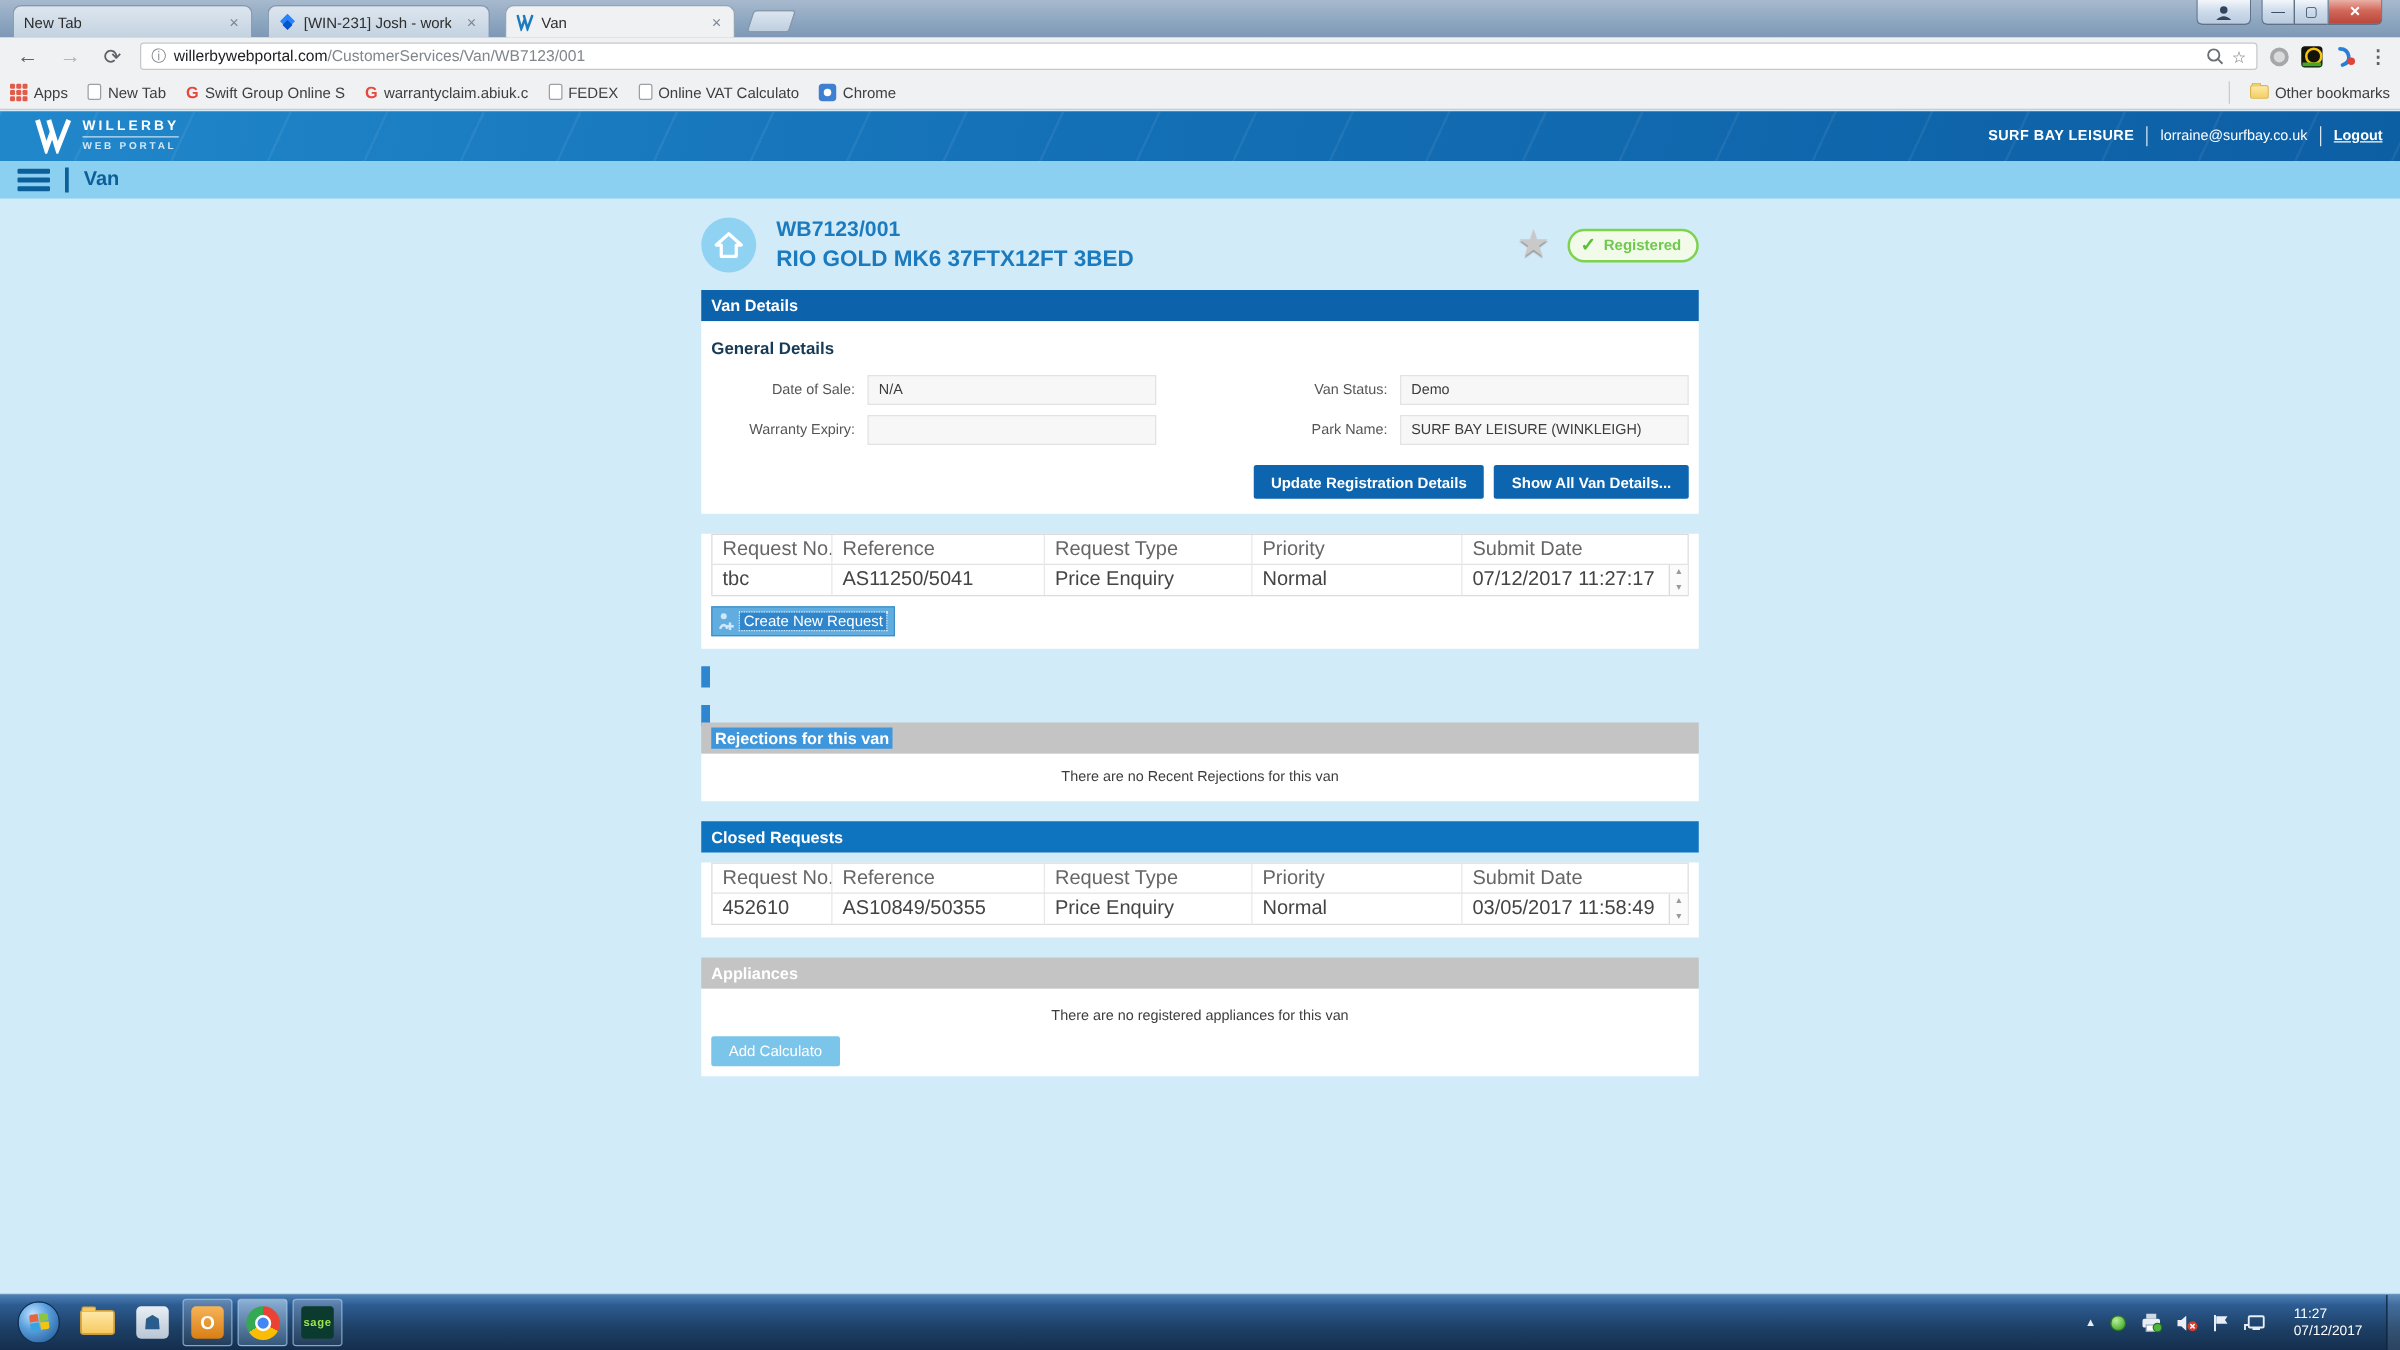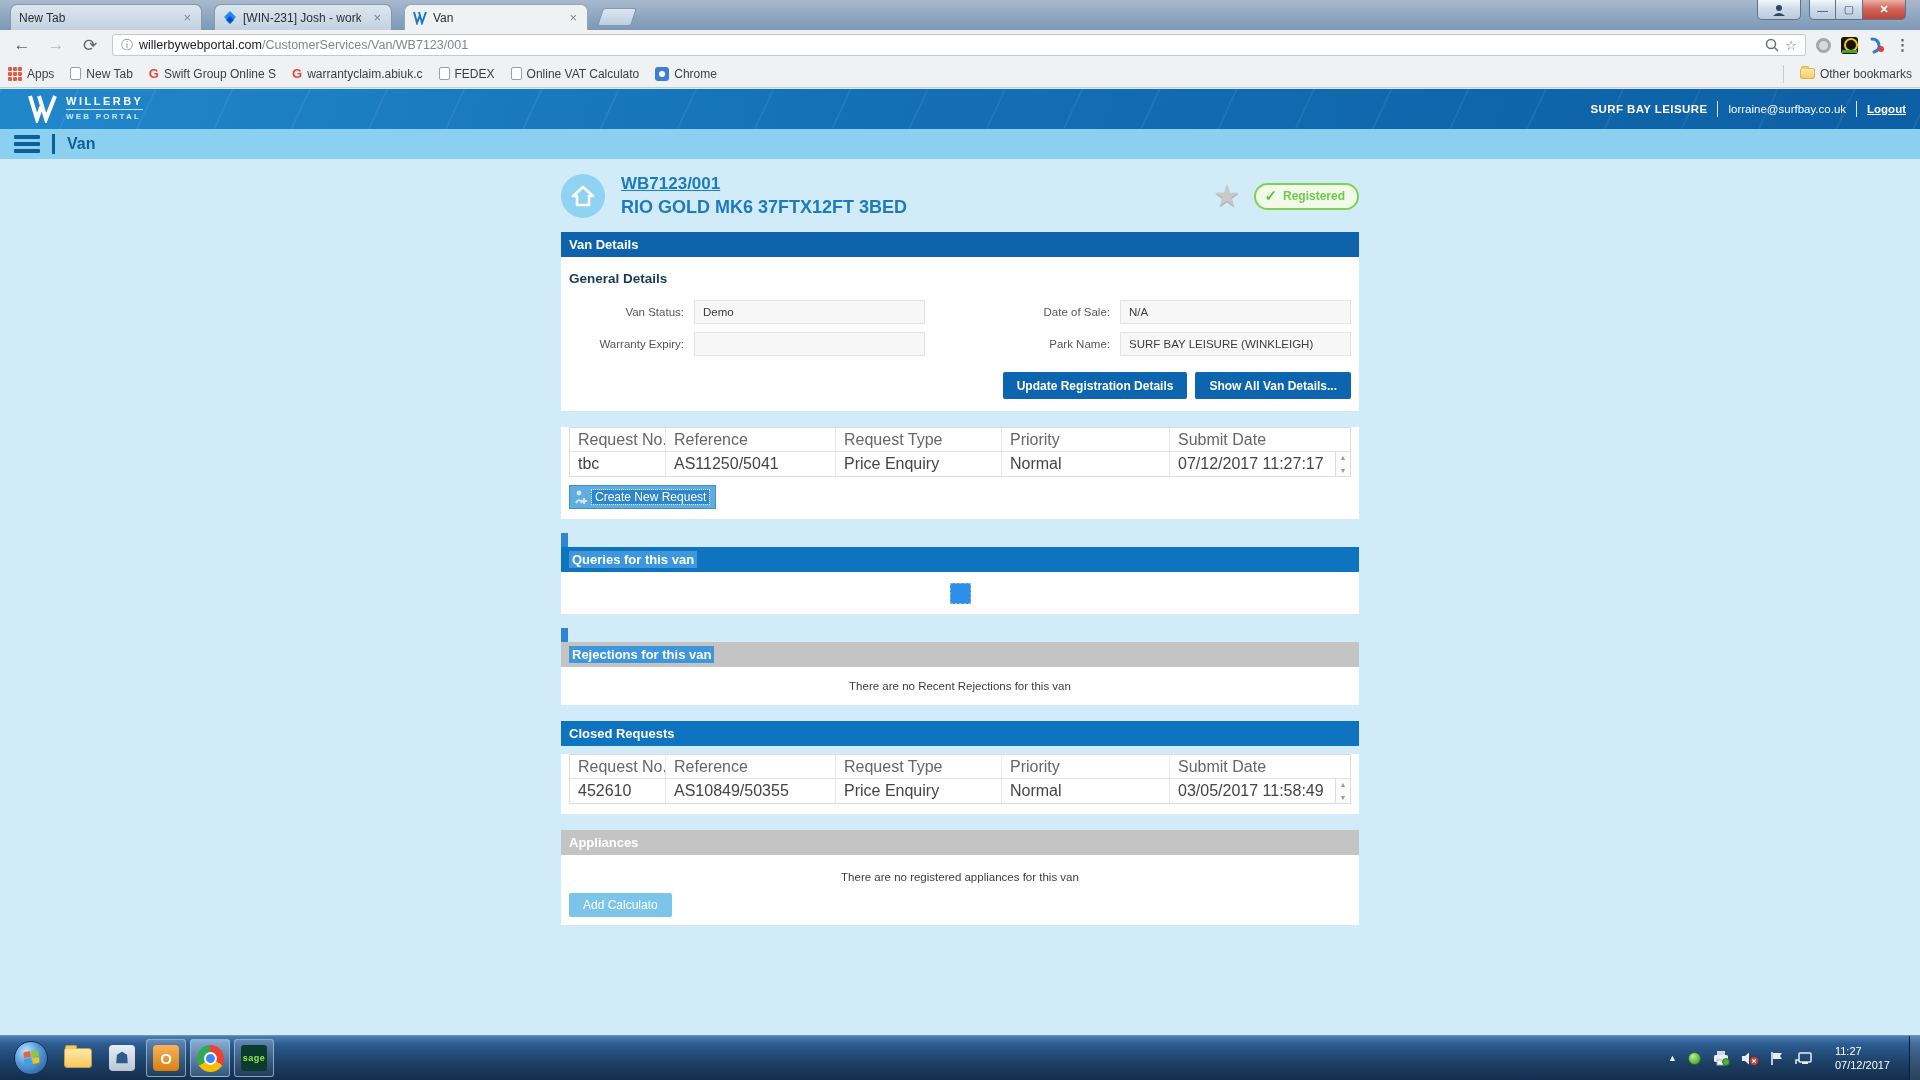--- a/index.html
+++ b/index.html
@@ -94,21 +94,21 @@
   .menubar .page-name { color:#0d5f9a; font-size:16px; font-weight:bold; }
 
   
   .page { position:absolute; top:159px; bottom:45px; left:0; right:0; background:#d2ebf8; overflow:hidden; }
   .content { width:798px; margin:0 auto; position:relative; }
 
   .title-row { display:flex; align-items:center; margin-top:12px; height:50px; }
   .home-circle { width:44px; height:44px; border-radius:50%; background:#8fd2f2; display:flex;
     align-items:center; justify-content:center; }
   .titles { margin-left:16px; }
-  .titles .vid { color:#1c7bbe; font-weight:bold; font-size:17px;text-decoration:underline; }
+  .titles .vid { color:#1c7bbe; font-weight:bold; font-size:17px; }
   .titles .vmodel { color:#1c7bbe; font-weight:bold; font-size:18px; margin-top:3px; }
   .title-right { margin-left:auto; display:flex; align-items:center; gap:14px; }
   .star { font-size:30px; color:#c9c9c9; text-shadow:0 1px 1px #9b9b9b; line-height:1; }
   .badge { height:27px; border:2px solid #7dd24e; background:#f2fbea; border-radius:14px;
     display:flex; align-items:center; padding:0 12px 0 8px; gap:6px; }
   .badge .chk { color:#5cbf3a; font-weight:bold; font-size:15px; }
   .badge .txt { color:#71c84f; font-weight:bold; font-size:12px; }
 
   .panel-header { height:25px; display:flex; align-items:center; padding:0 8px;
     color:#fff; font-weight:bold; font-size:13px; }
@@ -353,26 +353,26 @@
       </div>
 
       <div class="panel mt11">
         <div class="panel-header ph-blue-dark">
           <span>Van Details</span>
         </div>
         <div class="panel-body vd-body">
           <div class="gd-title">General Details</div>
           <div class="field-grid">
             <div class="frow">
+              <span class="flabel">Date of Sale:</span>
+              <span class="fvalue">N/A</span>
+            </div>
+            <div class="frow">
               <span class="flabel">Van Status:</span>
               <span class="fvalue">Demo</span>
-            </div>
-            <div class="frow">
-              <span class="flabel">Date of Sale:</span>
-              <span class="fvalue">N/A</span>
             </div>
             <div class="frow">
               <span class="flabel">Warranty Expiry:</span>
               <span class="fvalue"></span>
             </div>
             <div class="frow">
               <span class="flabel">Park Name:</span>
               <span class="fvalue">SURF BAY LEISURE (WINKLEIGH)</span>
             </div>
           </div>
@@ -411,28 +411,20 @@
                 <path d="M2 14 Q5 8 8 14" stroke="#cfe8f8" stroke-width="2" fill="none"></path>
               <line x1="10" y1="9" x2="10" y2="15" stroke="#cfe8f8" stroke-width="2"></line>
                 <line x1="7" y1="12" x2="13" y2="12" stroke="#cfe8f8" stroke-width="2"></line>
             </svg>
             <span class="label">Create New Request</span>
           </div>
         </div>
       </div>
 
       <div class="edge-mark"></div>
-      <div class="panel" style="margin-top:-3px;">
-        <div class="panel-header ph-blue">
-          <span class="hl">Queries for this van</span>
-        </div>
-        <div class="panel-body queries-body">
-          <div class="blue-square"></div>
-        </div>
-      </div>
 
       <div class="edge-mark"></div>
       <div class="panel" style="margin-top:-3px;">
         <div class="panel-header ph-grey">
           <span class="hl">Rejections for this van</span>
         </div>
         <div class="panel-body empty-body">
           <span class="empty-text">There are no Recent Rejections for this van</span>
         </div>
       </div>

